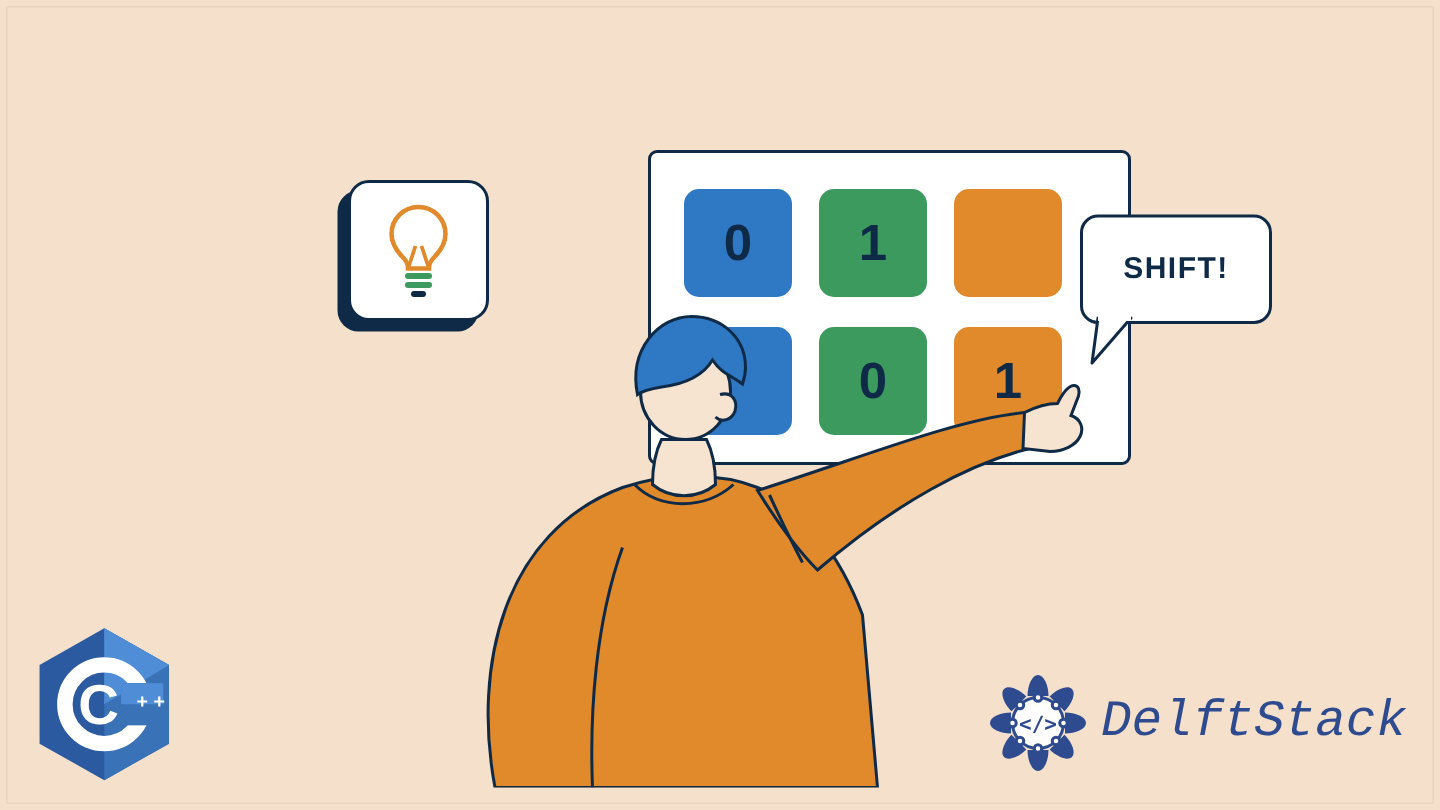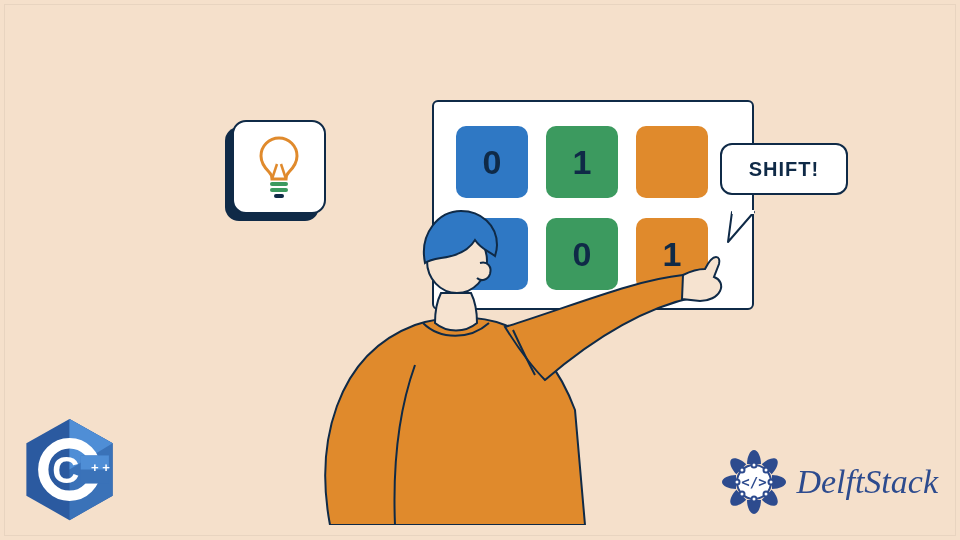--- a/index.html
+++ b/index.html
@@ -74,21 +74,21 @@
   .blue   { background: #2f78c4; }
   .green  { background: #3c9a5f; }
   .orange { background: #e08a2c; }
 
   
   .bubble {
     position: absolute;
     left: 720px;
     top: 143px;
     width: 128px;
-    height: 52px;
+    height: 73px;
     background: #fff;
     border: 2px solid #0f2a47;
     border-radius: 12px;
     display: flex;
     align-items: center;
     justify-content: center;
     font-weight: 800;
     font-size: 20px;
     letter-spacing: 1px;
     color: #0f2a47;
@@ -122,21 +122,21 @@
     bottom: 22px;
     display: flex;
     align-items: center;
     gap: 6px;
   }
   .delftstack .txt {
     font-size: 34px;
     font-weight: 500;
     font-style: italic;
     color: #2d4b8e;
-    font-family: Liberation Serif, serif;
+    font-family: Liberation Mono, monospace;
   }
 </style>
 </head>
 <body>
 
 <div class="border-frame"></div>
 
 <div class="idea-card-shadow"></div>
 <div class="idea-card">
   <svg width="54" height="66" viewBox="0 0 54 66">

